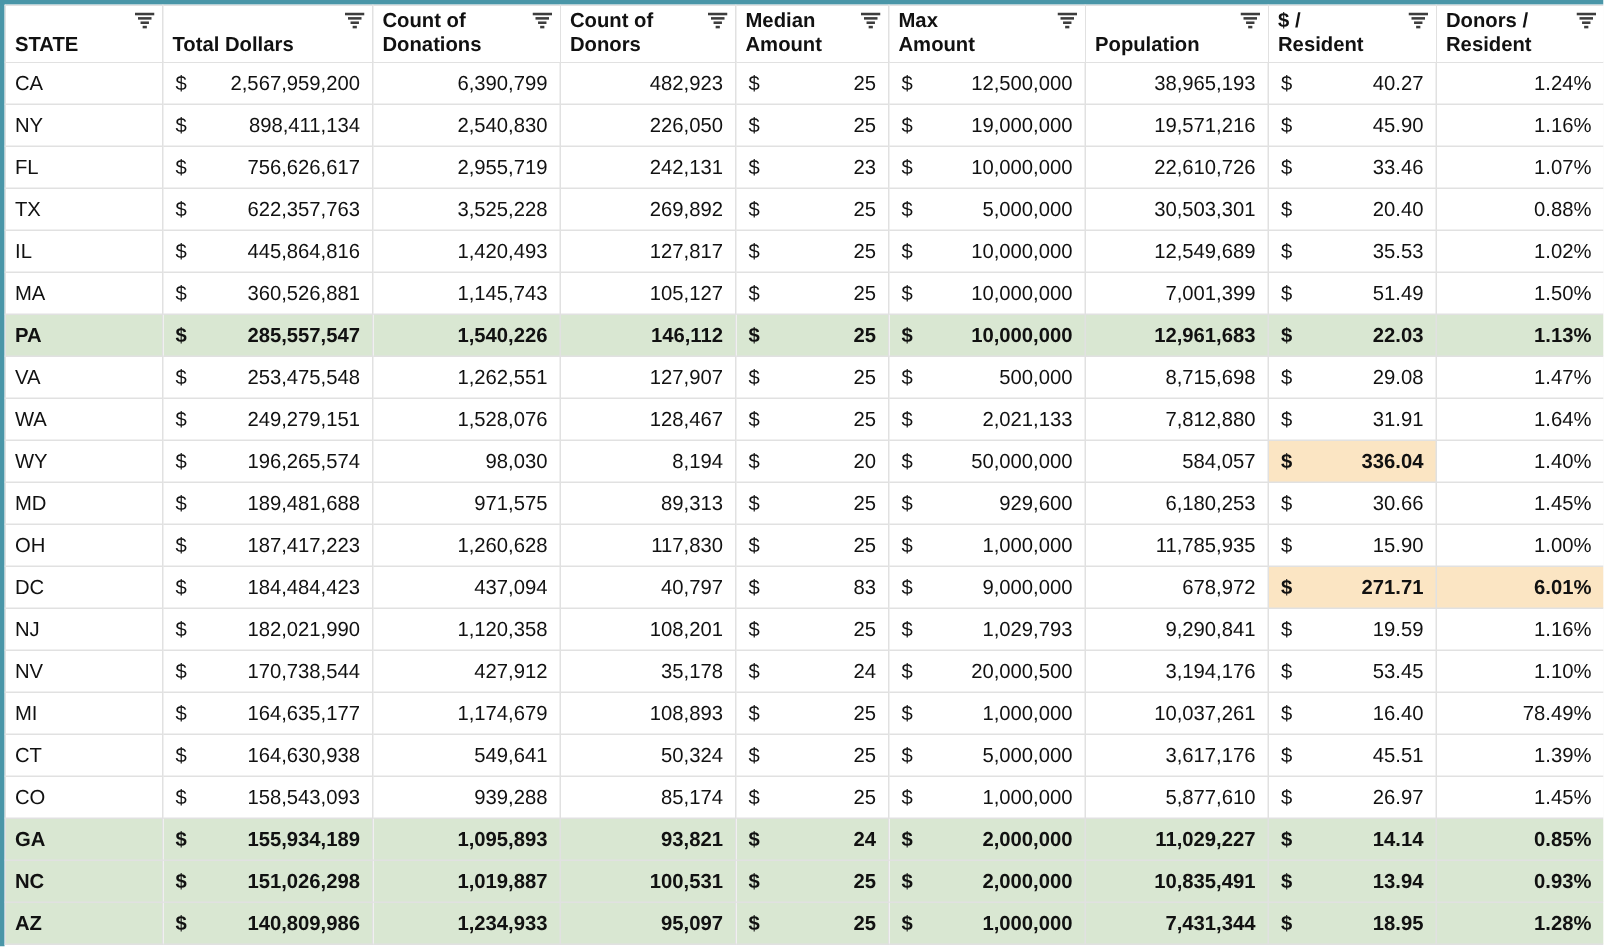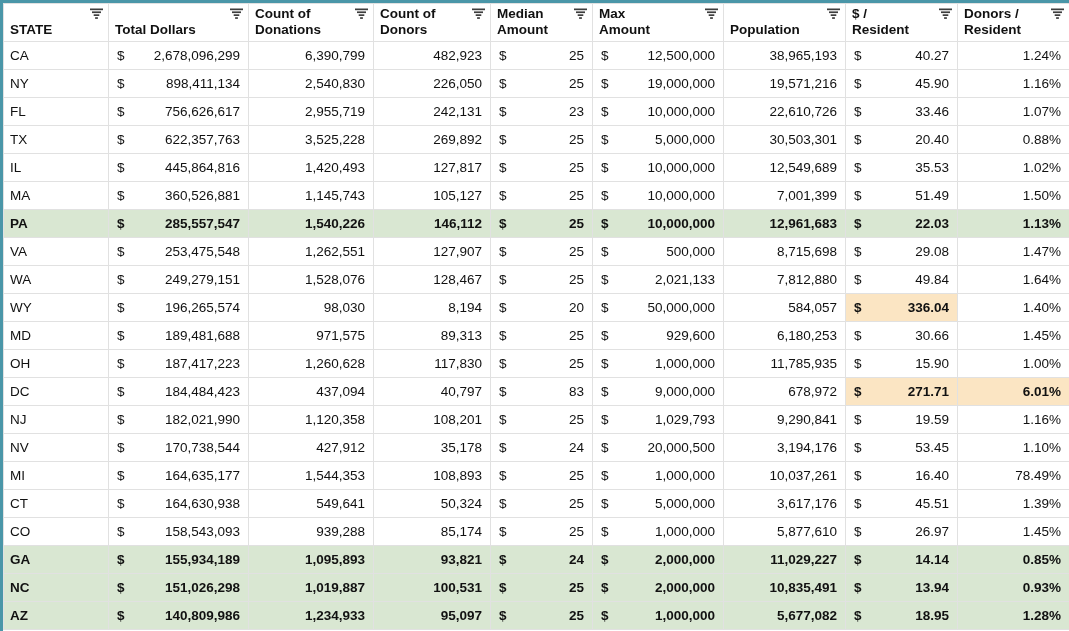--- a/index.html
+++ b/index.html
@@ -150,21 +150,21 @@
             <div class="th-label">Donors /
 Resident</div>
           </th>
         </tr>
     </thead>
     <tbody id="body-rows">
         <tr>
           <td class="col-text"><span class="num">CA</span></td>
           <td class="col-currency">
             <span class="cur">$</span>
-            <span class="num">2,678,096,299</span>
+            <span class="num">2,567,959,200</span>
           </td>
           <td class="col-number"><span class="num">6,390,799</span></td>
           <td class="col-number"><span class="num">482,923</span></td>
           <td class="col-currency">
             <span class="cur">$</span>
             <span class="num">25</span>
           </td>
           <td class="col-currency">
             <span class="cur">$</span>
             <span class="num">12,500,000</span>
@@ -349,21 +349,21 @@
             <span class="cur">$</span>
             <span class="num">25</span>
           </td>
           <td class="col-currency">
             <span class="cur">$</span>
             <span class="num">2,021,133</span>
           </td>
           <td class="col-number"><span class="num">7,812,880</span></td>
           <td class="col-currency">
             <span class="cur">$</span>
-            <span class="num">49.84</span>
+            <span class="num">31.91</span>
           </td>
           <td class="col-number"><span class="num">1.64%</span></td>
         </tr>
         <tr>
           <td class="col-text"><span class="num">WY</span></td>
           <td class="col-currency">
             <span class="cur">$</span>
             <span class="num">196,265,574</span>
           </td>
           <td class="col-number"><span class="num">98,030</span></td>
@@ -497,21 +497,21 @@
             <span class="num">53.45</span>
           </td>
           <td class="col-number"><span class="num">1.10%</span></td>
         </tr>
         <tr>
           <td class="col-text"><span class="num">MI</span></td>
           <td class="col-currency">
             <span class="cur">$</span>
             <span class="num">164,635,177</span>
           </td>
-          <td class="col-number"><span class="num">1,544,353</span></td>
+          <td class="col-number"><span class="num">1,174,679</span></td>
           <td class="col-number"><span class="num">108,893</span></td>
           <td class="col-currency">
             <span class="cur">$</span>
             <span class="num">25</span>
           </td>
           <td class="col-currency">
             <span class="cur">$</span>
             <span class="num">1,000,000</span>
           </td>
           <td class="col-number"><span class="num">10,037,261</span></td>
@@ -622,21 +622,21 @@
           <td class="col-number"><span class="num">1,234,933</span></td>
           <td class="col-number"><span class="num">95,097</span></td>
           <td class="col-currency">
             <span class="cur">$</span>
             <span class="num">25</span>
           </td>
           <td class="col-currency">
             <span class="cur">$</span>
             <span class="num">1,000,000</span>
           </td>
-          <td class="col-number"><span class="num">5,677,082</span></td>
+          <td class="col-number"><span class="num">7,431,344</span></td>
           <td class="col-currency">
             <span class="cur">$</span>
             <span class="num">18.95</span>
           </td>
           <td class="col-number"><span class="num">1.28%</span></td>
         </tr>
       </tbody>
   </table>
 </div>
 

